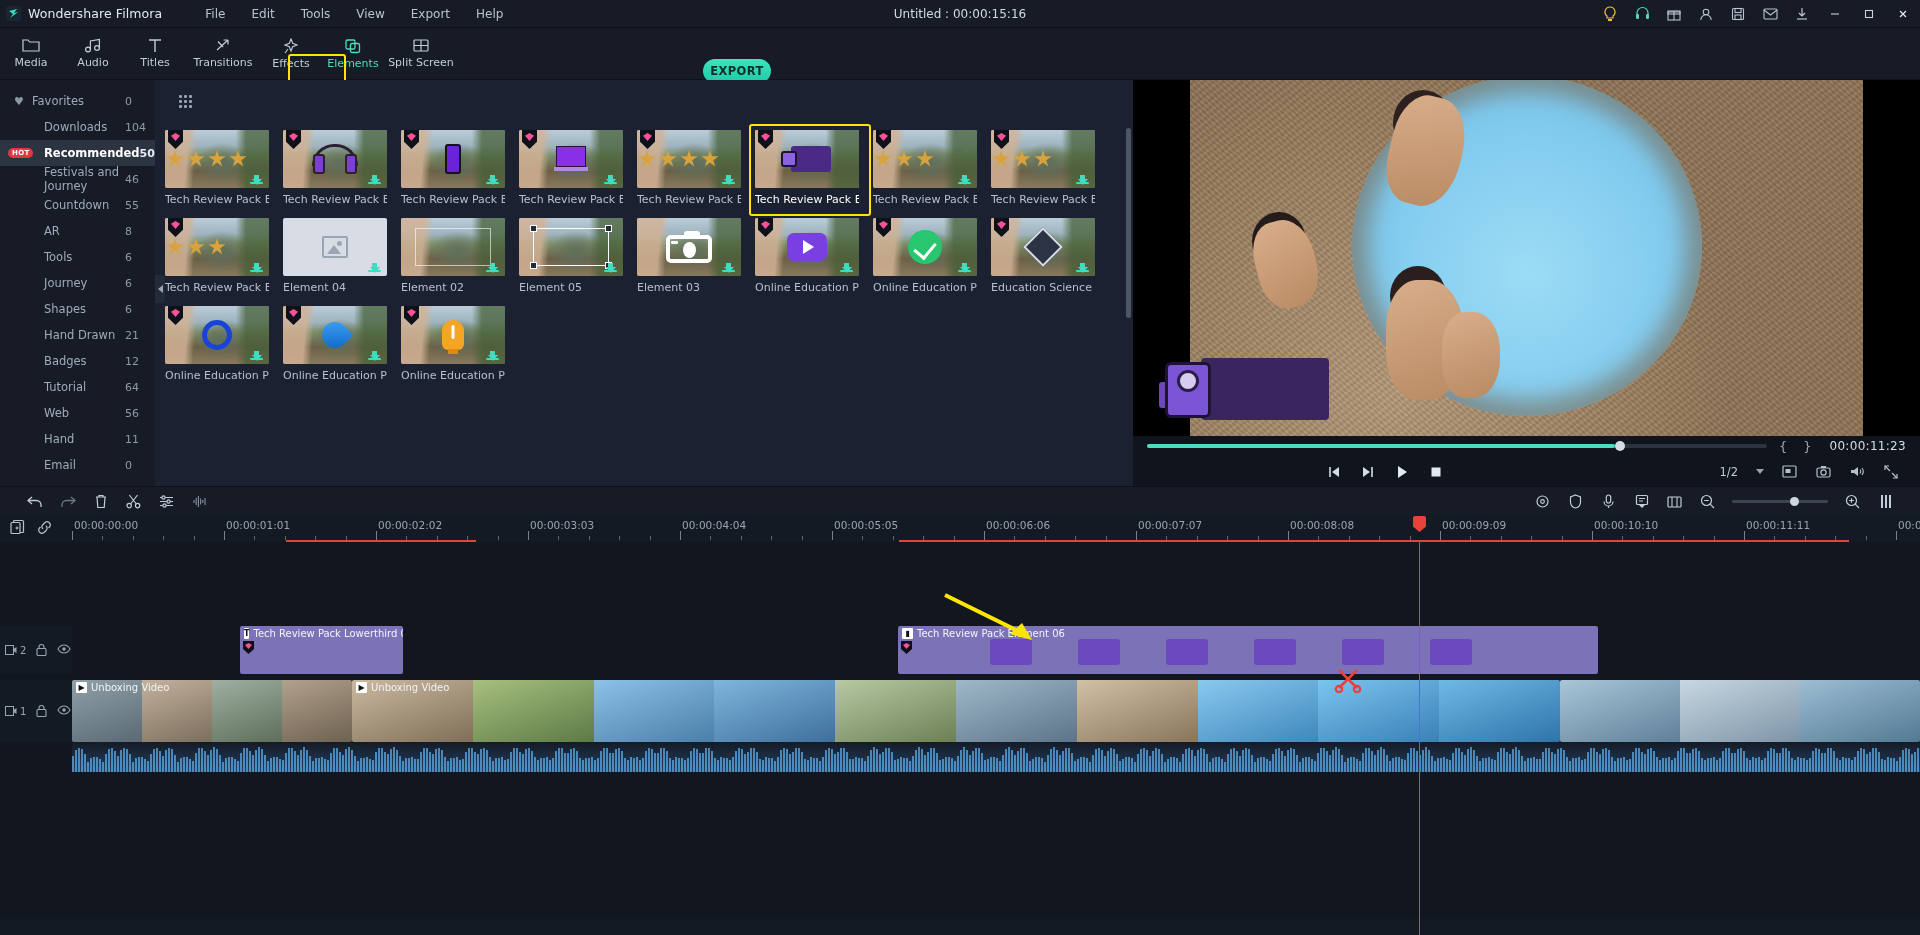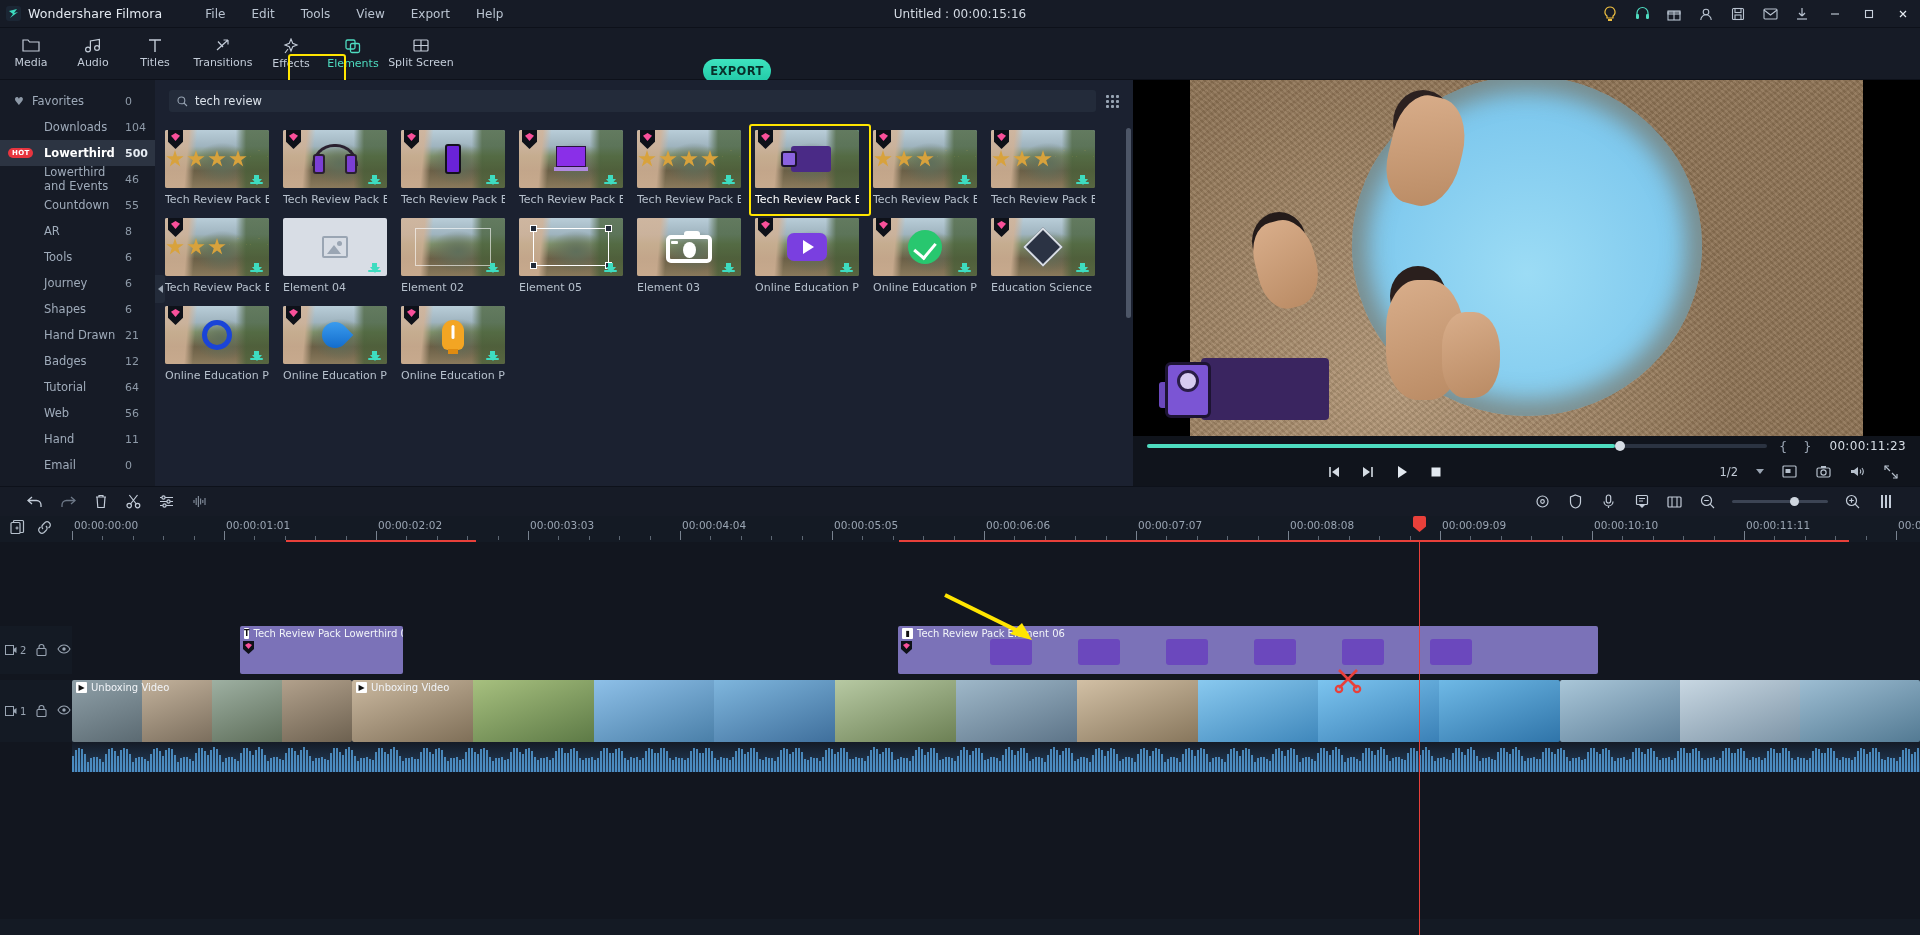--- a/index.html
+++ b/index.html
@@ -422,25 +422,25 @@
         <span class="heart">♥</span>
         <span class="s-label">Favorites</span>
         <span class="s-count">0</span>
       </div>
       <div class="side-item">
         <span class="s-label" style="padding-left:30px">Downloads</span>
         <span class="s-count">104</span>
       </div>
       <div class="side-item sel">
         <span class="hot-badge">HOT</span>
-        <span class="s-label">Lowerthird</span>
+        <span class="s-label">Recommended</span>
         <span class="s-count">500</span>
       </div>
       <div class="side-item">
-        <span class="s-label" style="padding-left:30px">Lowerthird and Events</span>
+        <span class="s-label" style="padding-left:30px">Festivals and Journey</span>
         <span class="s-count">46</span>
       </div>
       <div class="side-item">
         <span class="s-label" style="padding-left:30px">Countdown</span>
         <span class="s-count">55</span>
       </div>
       <div class="side-item">
         <span class="s-label" style="padding-left:30px">AR</span>
         <span class="s-count">8</span>
       </div>
@@ -477,29 +477,20 @@
         <span class="s-count">11</span>
       </div>
       <div class="side-item">
         <span class="s-label" style="padding-left:30px">Email</span>
         <span class="s-count">0</span>
       </div>
     </div>
 
     <div class="library">
       <div class="searchrow">
-        <div class="searchbox">
-          <span>
-            <svg width="11" height="11" viewBox="0 0 11 11">
-                <circle cx="4.4" cy="4.4" r="3.4" fill="none" stroke="#97a3b2" stroke-width="1.1"></circle>
-                <path d="M7 7l3 3" stroke="#97a3b2" stroke-width="1.1"></path>
-              </svg>
-          </span>
-          <input value="tech review" style="">
-        </div>
         <div class="grid-toggle">
           <i></i>
             <i></i>
             <i></i>
             <i></i>
             <i></i>
             <i></i>
             <i></i>
             <i></i>
             <i></i>

